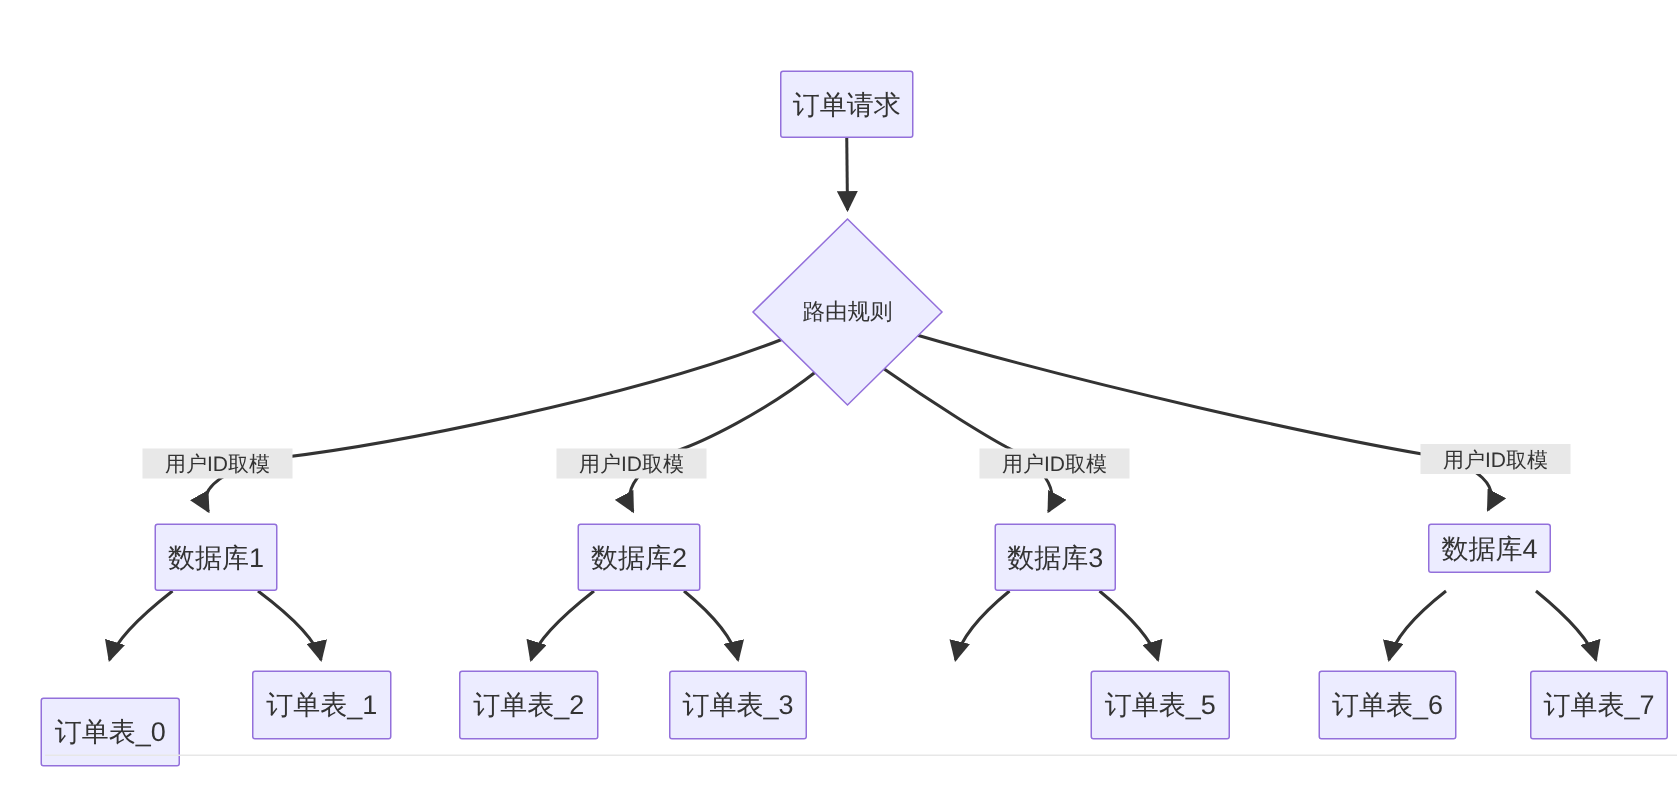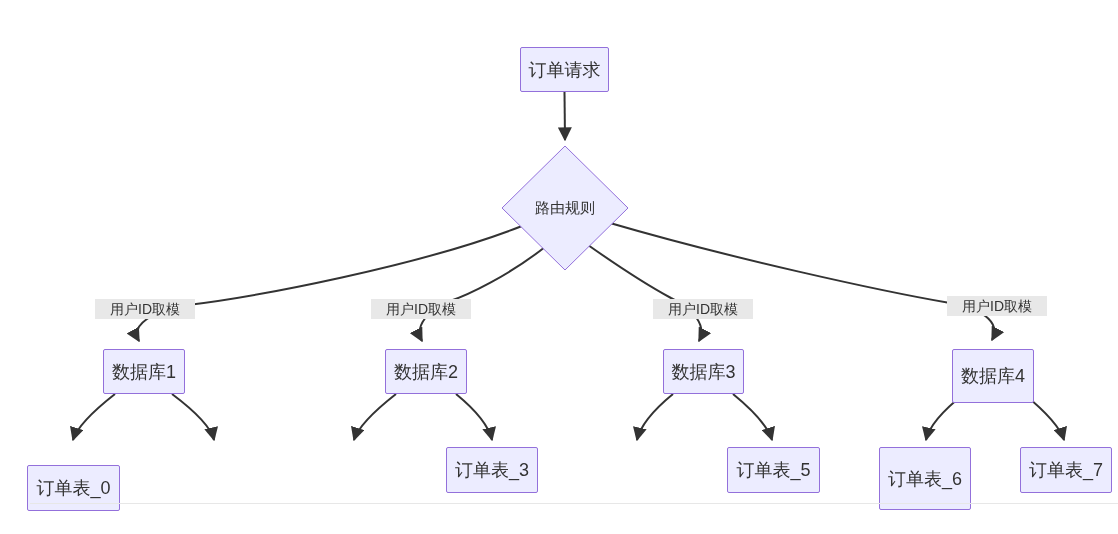--- a/index.html
+++ b/index.html
@@ -76,26 +76,28 @@
     <polygon class="node-shape" points="565,146 628,208 565,270 502,208"></polygon>
   </svg>
 
   <div class="node" style="left:520px;top:47px;width:89px;height:45px;">订单请求</div>
 
   <div class="diamond-label" style="left:565px;top:208px;">路由规则</div>
 
   <div class="node" style="left:103px;top:349px;width:82px;height:45px;">数据库1</div>
   <div class="node" style="left:385px;top:349px;width:82px;height:45px;">数据库2</div>
   <div class="node" style="left:663px;top:349px;width:81px;height:45px;">数据库3</div>
-  <div class="node" style="left:952px;top:349px;width:82px;height:54px;">数据库4</div>
+  <div class="node" style="left:952px;top:349px;width:82px;height:33px;">数据库4</div>
 
   <div class="node" style="left:27px;top:465px;width:93px;height:46px;">订单表_0</div>
+  <div class="node" style="left:168px;top:447px;width:93px;height:46px;">订单表_1</div>
+  <div class="node" style="left:306px;top:447px;width:93px;height:46px;">订单表_2</div>
   <div class="node" style="left:446px;top:447px;width:92px;height:46px;">订单表_3</div>
   <div class="node" style="left:727px;top:447px;width:93px;height:46px;">订单表_5</div>
-  <div class="node" style="left:879px;top:447px;width:92px;height:63px;text-align:center;">订单表_6</div>
+  <div class="node" style="left:879px;top:447px;width:92px;height:46px;text-align:center;">订单表_6</div>
   <div class="node" style="left:1020px;top:447px;width:92px;height:46px;">订单表_7</div>
 
   <div class="edge-label" style="left:145px;top:299px;">用户ID取模</div>
   <div class="edge-label" style="left:421px;top:299px;">用户ID取模</div>
   <div class="edge-label" style="left:703px;top:299px;">用户ID取模</div>
   <div class="edge-label" style="left:997px;top:296px;">用户ID取模</div>
 
   <div class="divider" style="left:30px;top:503px;width:1088px;"></div>
 </div>
 

